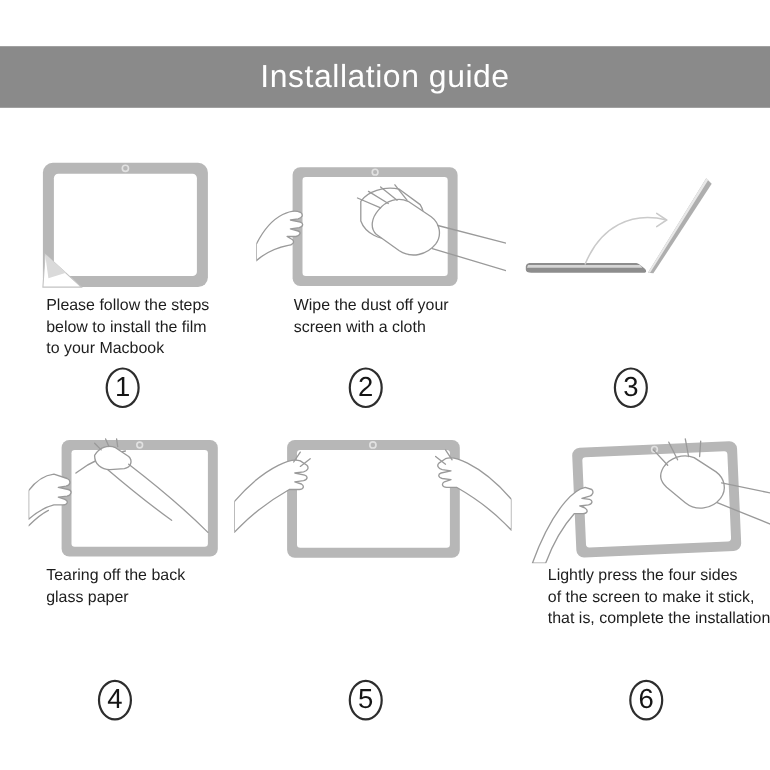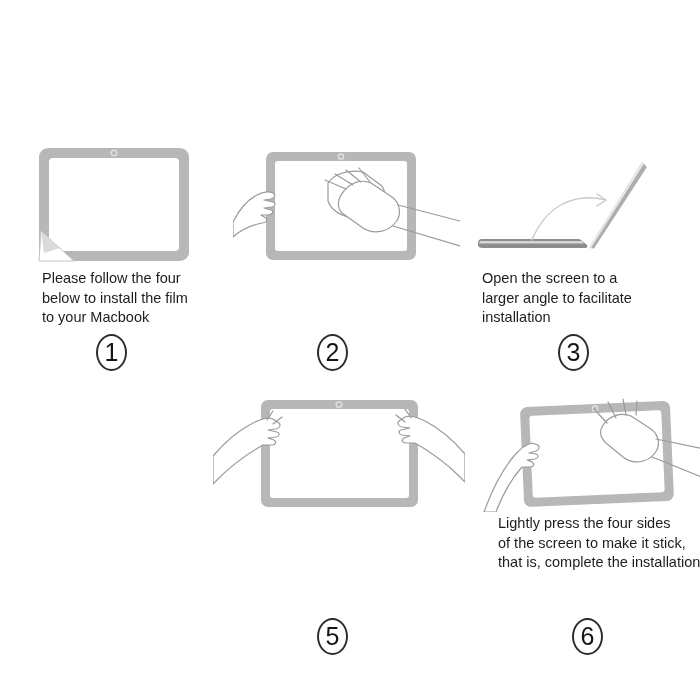--- a/index.html
+++ b/index.html
@@ -72,70 +72,90 @@
     fill:none;stroke:var(--sketch_line,#9a9a9a);stroke-width:1.2;
     stroke-linejoin:round;stroke-linecap:round;
   }
   .arrow{fill:none;stroke:#cacaca;stroke-width:1.4;stroke-linecap:round}
 </style>
 </head>
 <body>
 
 <div class="canvas">
 
+  <div class="header">
+    <div class="title">Installation guide</div>
+  </div>
 
   <section class="panel" id="p1">
     <svg class="illu" viewBox="0 0 156 118">
       <rect class="bezel" x="3" y="2" width="150" height="113" rx="9"></rect>
       <rect class="swhite" x="13" y="12" width="130" height="93" rx="4"></rect>
       <circle class="cam" cx="78" cy="7" r="2.8"></circle>
       <path d="M5 85 L38 115 L3 115 Z" fill="#ffffff" stroke="#c2c2c2" stroke-width="1"></path>
       <path d="M5 85 L24 102 L8 107 Z" fill="#dadada"></path>
     </svg>
-    <p class="caption">Please follow the four
+    <p class="caption">Please follow the steps
 below to install the film
 to your Macbook</p>
     <div class="badge">
         <span>1</span>
       </div>
   </section>
 
   <section class="panel" id="p2">
     <svg class="illu" viewBox="0 0 227 118">
       <rect class="bezel" x="33" y="4" width="150" height="108" rx="7"></rect>
       <rect class="swhite" x="42" y="13" width="132" height="90" rx="3"></rect>
       <circle class="cam" cx="108" cy="8.5" r="2.6"></circle>
       <path class="hand" d="M0 74 C6 62 14 52 24 47 C30 44 36 43 40 45 C43 47 42 50 38 51 L31 52 L40 54 C43 55 43 58 39 59 L31 60 L38 62 C41 63 40 66 36 67 L28 67 L33 70 C35 72 33 75 29 75 C19 77 9 81 0 89 Z"></path>
       <path class="hand" d="M95 35 C101 26 116 21 130 24 L149 38 C154 46 153 57 146 64 L127 69 C112 71 99 64 95 53 Z"></path>
       <path class="hand" d="M111 43 C118 34 129 31 138 35 L159 49 C167 55 169 66 163 74 C155 84 141 87 130 80 L109 65 C103 59 105 50 111 43 Z"></path>
       <path class="hline" d="M113 41 L92 32 M120 37 L102 26 M128 34 L113 22 M137 34 L126 20"></path>
       <path class="hline" d="M165 57 L227 73 M160 78 L227 98"></path>
     </svg>
+    <p class="caption">Wipe the dust off your
+screen with a cloth</p>
     <div class="badge">
         <span>2</span>
       </div>
   </section>
 
   <section class="panel" id="p3">
     <svg class="illu" viewBox="0 0 200 122">
       <path d="M12 93 C9 93 8 95 8 97 L8 99 C8 101 10 102 13 102 L115 102 C118 102 118 100 116 98 L112 95 C111 93.5 109 93 107 93 Z" fill="#8d8d8d"></path>
       <path d="M10 95 L112 95 L114 97.5 L9 97.5 Z" fill="#d6d6d6"></path>
       <path d="M119 102 L172 16 L177 21 L124 102.5 Z" fill="#aeaeae"></path>
       <path d="M119 102 L172 16 L174 17.5 L121 102 Z" fill="#e9e9e9"></path>
       <path class="arrow" d="M62 94 C76 60 104 46 136 54"></path>
       <path class="arrow" d="M136 54 L127 48 M136 54 L127 60"></path>
     </svg>
-    <p class="caption">Open the screen to a
-larger angle to facilitate
-installation</p>
     <div class="badge">
         <span>3</span>
       </div>
   </section>
 
+  <section class="panel" id="p4">
+    <svg class="illu" viewBox="0 0 208 120">
+      <rect class="bezel" x="30" y="6" width="142" height="106" rx="7"></rect>
+      <rect class="swhite" x="39" y="15" width="124" height="88" rx="3"></rect>
+      <circle class="cam" cx="101" cy="10.5" r="2.6"></circle>
+      <path class="hline" d="M43 36 C56 26 70 19 88 16"></path>
+      <path class="hand" d="M60 20 C64 13 72 10 79 13 L91 21 C95 25 93 31 87 32 L74 33 C66 33 60 28 60 20 Z"></path>
+      <path class="hline" d="M66 15 L60 9 M73 12 L70 5 M81 12 L80 5"></path>
+      <path class="hline" d="M72 33 C92 50 112 66 130 79 M91 28 C117 48 143 70 163 90"></path>
+      <path class="hand" d="M0 52 C6 44 14 38 23 37 L35 41 C39 43 38 47 34 48 L27 49 L36 51 C40 52 39 56 35 57 L27 58 L33 60 C37 62 35 65 31 65 L23 65 C15 67 7 72 0 78 Z"></path>
+      <path class="hline" d="M0 84 C6 78 12 73 18 70"></path>
+    </svg>
+    <p class="caption">Tearing off the back
+glass paper</p>
+    <div class="badge">
+        <span>4</span>
+      </div>
+  </section>
 
   <section class="panel" id="p5">
     <svg class="illu" viewBox="0 0 252 118">
       <rect class="bezel" x="48" y="4" width="157" height="107" rx="7"></rect>
       <rect class="swhite" x="57" y="13" width="139" height="89" rx="3"></rect>
       <circle class="cam" cx="126" cy="8.5" r="2.8"></circle>
       <path class="hand" d="M0 60 C12 46 26 34 40 27 C48 23 55 21 60 23 L66 27 C68 29 67 32 63 33 L55 34 L64 36 C67 37 67 40 63 41 L55 42 L61 44 C64 46 63 49 59 49 L50 49 C36 57 18 70 6 82 L0 88 Z"></path>
       <path class="hline" d="M54 24 L60 15 M60 28 L69 21"></path>
       <path class="hand" d="M252 58 C240 44 226 32 212 25 C204 21 197 19 192 21 L186 25 C184 27 185 30 189 31 L197 32 L188 34 C185 35 185 38 189 39 L197 40 L191 42 C188 44 189 47 193 47 L202 47 C216 55 234 68 246 80 L252 86 Z"></path>
       <path class="hline" d="M198 22 L192 13 M192 26 L183 19"></path>

